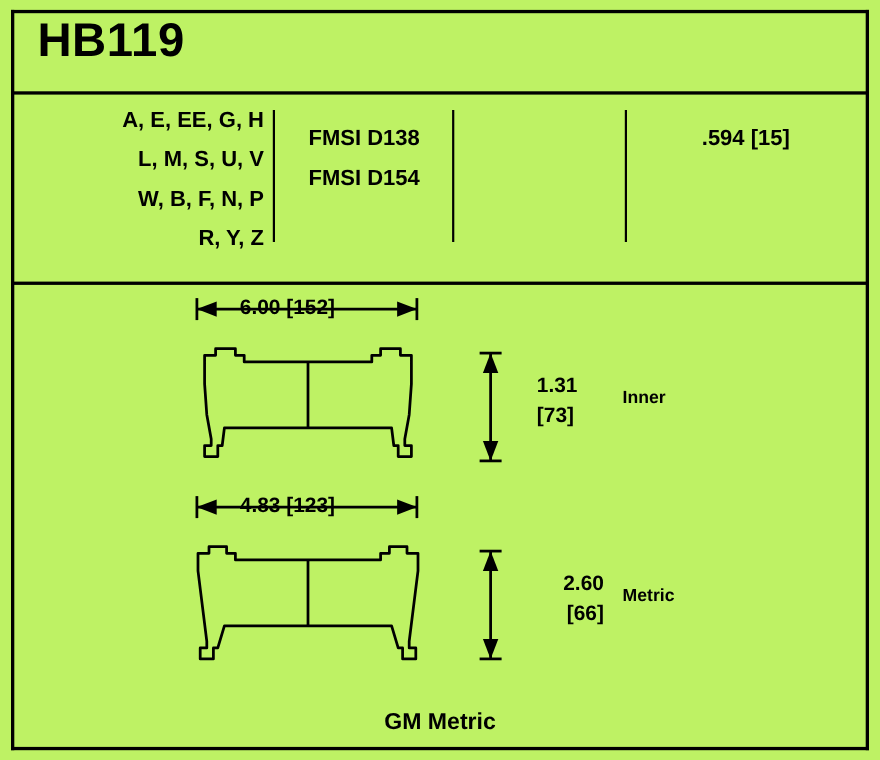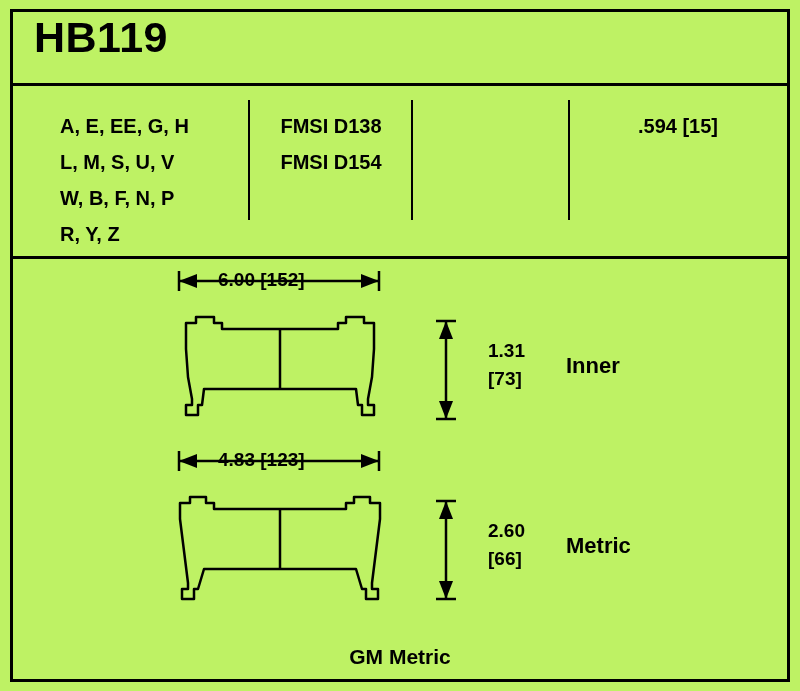--- a/index.html
+++ b/index.html
@@ -57,23 +57,23 @@
     background: #000000;
     width: 2px;
   }
   .v-rule-1 { left: 248px; top: 100px; height: 120px; }
   .v-rule-2 { left: 411px; top: 100px; height: 120px; }
   .v-rule-3 { left: 568px; top: 100px; height: 120px; }
 
   .compound-col {
     position: absolute;
     left: 60px;
-    top: 108px;
+    top: 91px;
     width: 180px;
-    text-align: left;
+    text-align: right;
     font-size: 20px;
     font-weight: bold;
     line-height: 36px;
   }
   .fmsi-col {
     position: absolute;
     left: 258px;
     top: 108px;
     width: 146px;
     text-align: center;
@@ -102,37 +102,37 @@
   }
 
   .dim-label {
     position: absolute;
     font-size: 19px;
     font-weight: bold;
     white-space: nowrap;
   }
   .side-label {
     position: absolute;
-    font-size: 22px;
+    font-size: 16px;
     font-weight: bold;
     white-space: nowrap;
   }
 
   #inner-width-label { left: 218px; top: 10px; }
   #inner-height-label {
     left: 488px; top: 78px;
     text-align: left;
     line-height: 28px;
   }
   #inner-side-label { left: 566px; top: 94px; }
 
   #outer-width-label { left: 218px; top: 190px; }
   #outer-height-label {
-    left: 488px; top: 258px;
-    text-align: left;
+    left: 512px; top: 258px;
+    text-align: right;
     line-height: 28px;
   }
   #outer-side-label { left: 566px; top: 274px; }
 
   #caption {
     position: absolute;
     left: 0;
     top: 386px;
     width: 800px;
     text-align: center;

